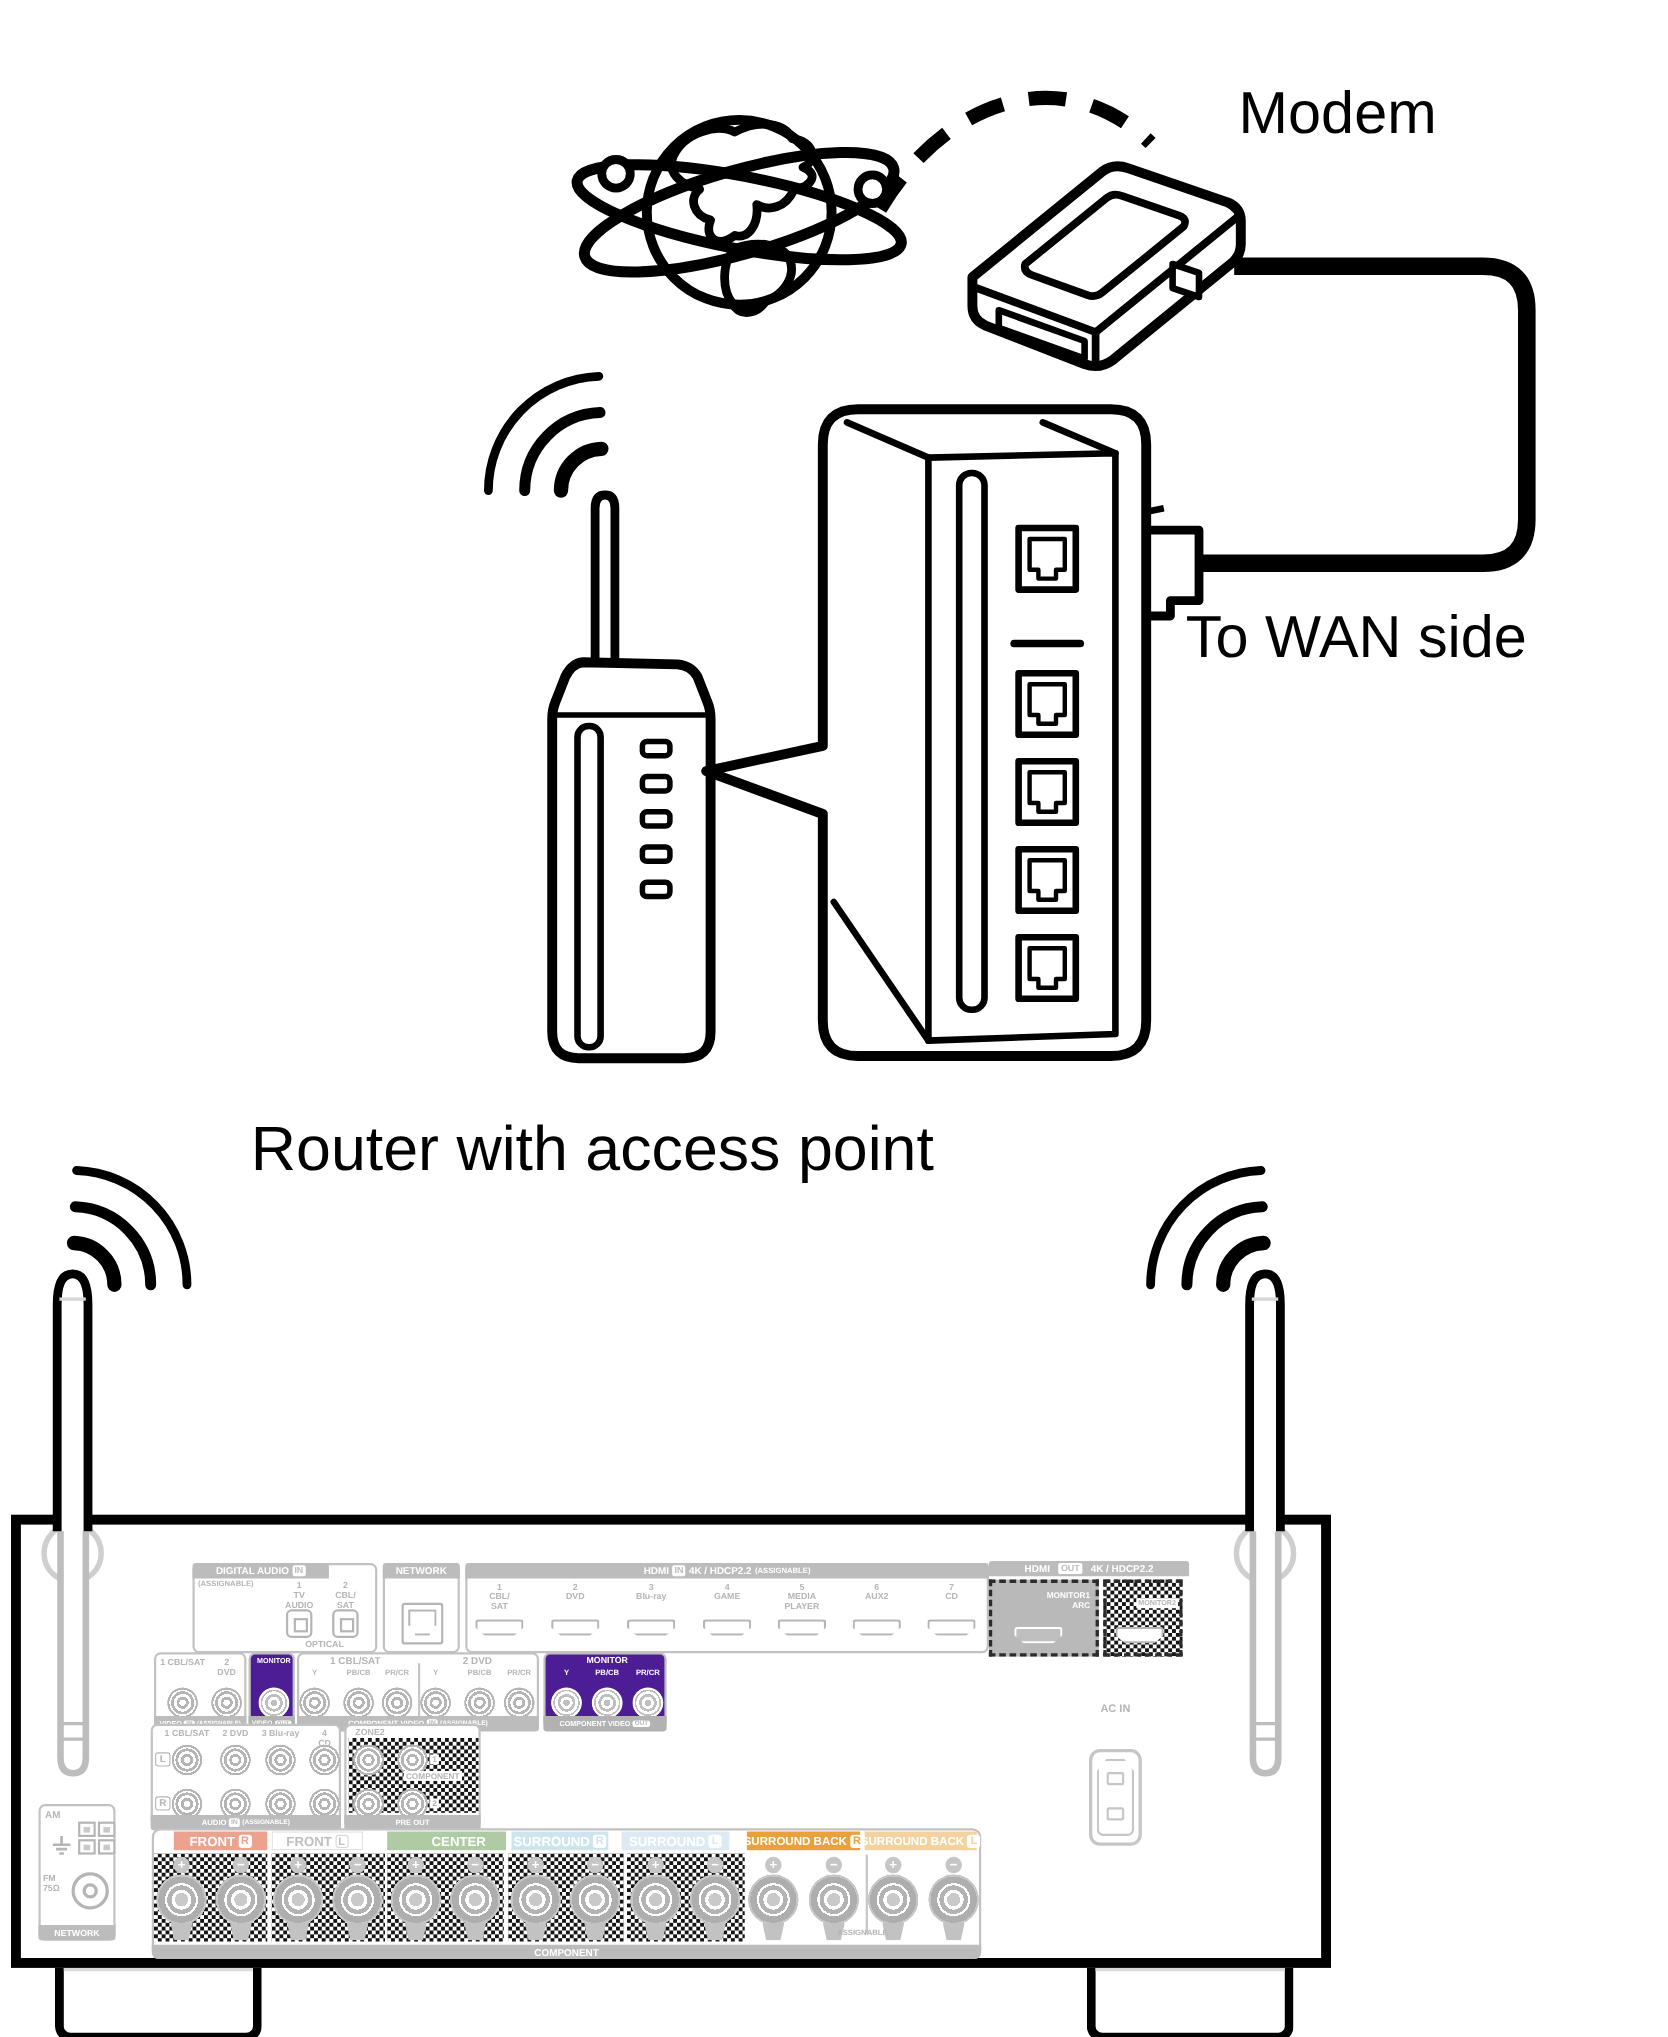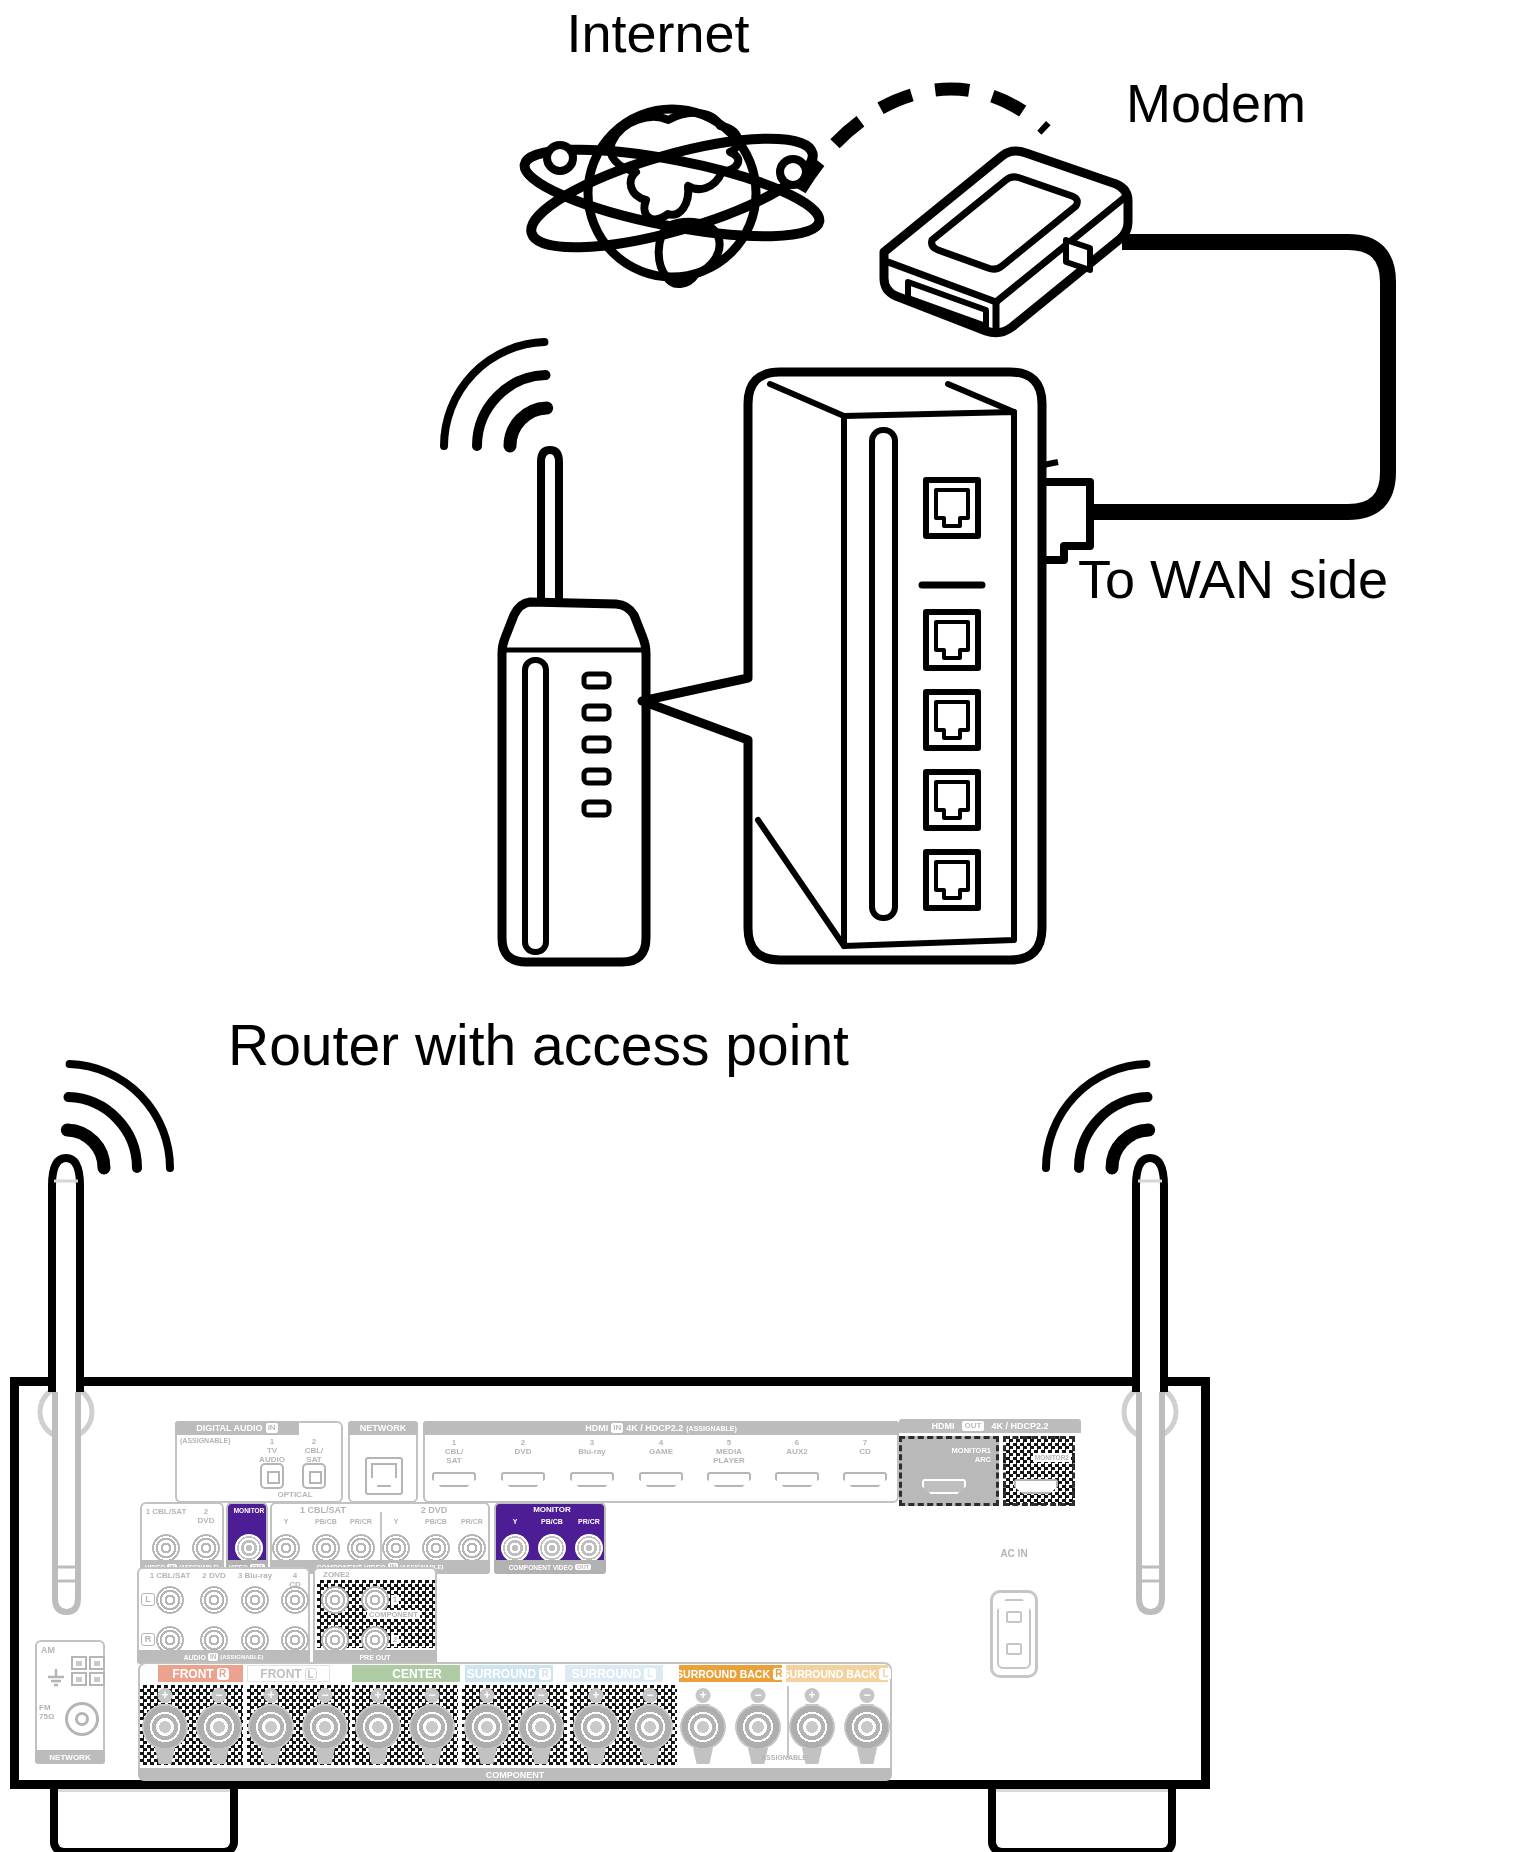--- a/index.html
+++ b/index.html
@@ -159,21 +159,20 @@
     </g>
     <g>
       <circle cx="1150" cy="1412" r="26" fill="none" stroke="#cfcfcf" stroke-width="5"></circle>
       <path d="M 1139 1390 V 1598 Q 1139 1612 1150.5 1612 Q 1162 1612 1162 1598 V 1390" fill="#fff" stroke="#bdbdbd" stroke-width="6"></path>
       <path d="M 1139 1567 H 1162 M 1139 1581 H 1162" stroke="#bdbdbd" stroke-width="3"></path>
       <path d="M 1136 1392 V 1186 Q 1136 1158 1150 1158 Q 1164 1158 1164 1186 V 1392" fill="#fff" stroke="#000" stroke-width="8"></path>
       <path d="M 1138 1181 H 1162" stroke="#d6d6d6" stroke-width="3"></path>
     </g>
   </svg>
 
-  <div class="big-label" style="left:548px;top:2px;width:220px;text-align:center;">Internet</div>
   <div class="big-label" style="left:1126px;top:72px;">Modem</div>
   <div class="big-label" style="left:1078px;top:548px;">To WAN side</div>
   <div class="big-label" style="left:228px;top:1012px;font-size:57px;">Router with access point</div>
 
   <div class="foot" style="left:50px;top:1786px;width:172px;"></div>
   <div class="foot" style="left:988px;top:1786px;width:172px;"></div>
 
   <div id="receiver">
 
     <div class="gbox" style="left:156px;top:35px;width:168px;height:82px;">

